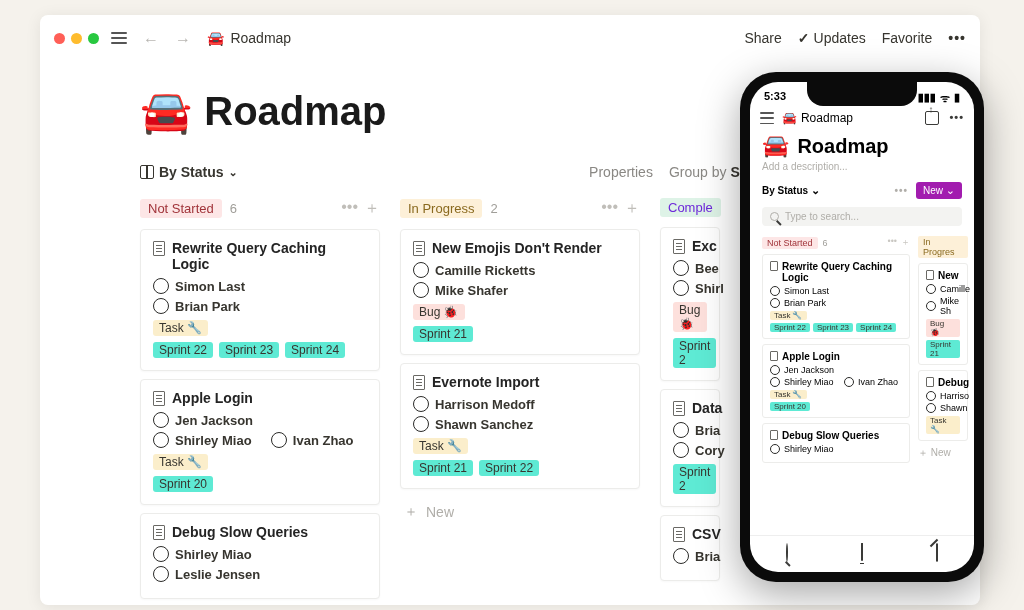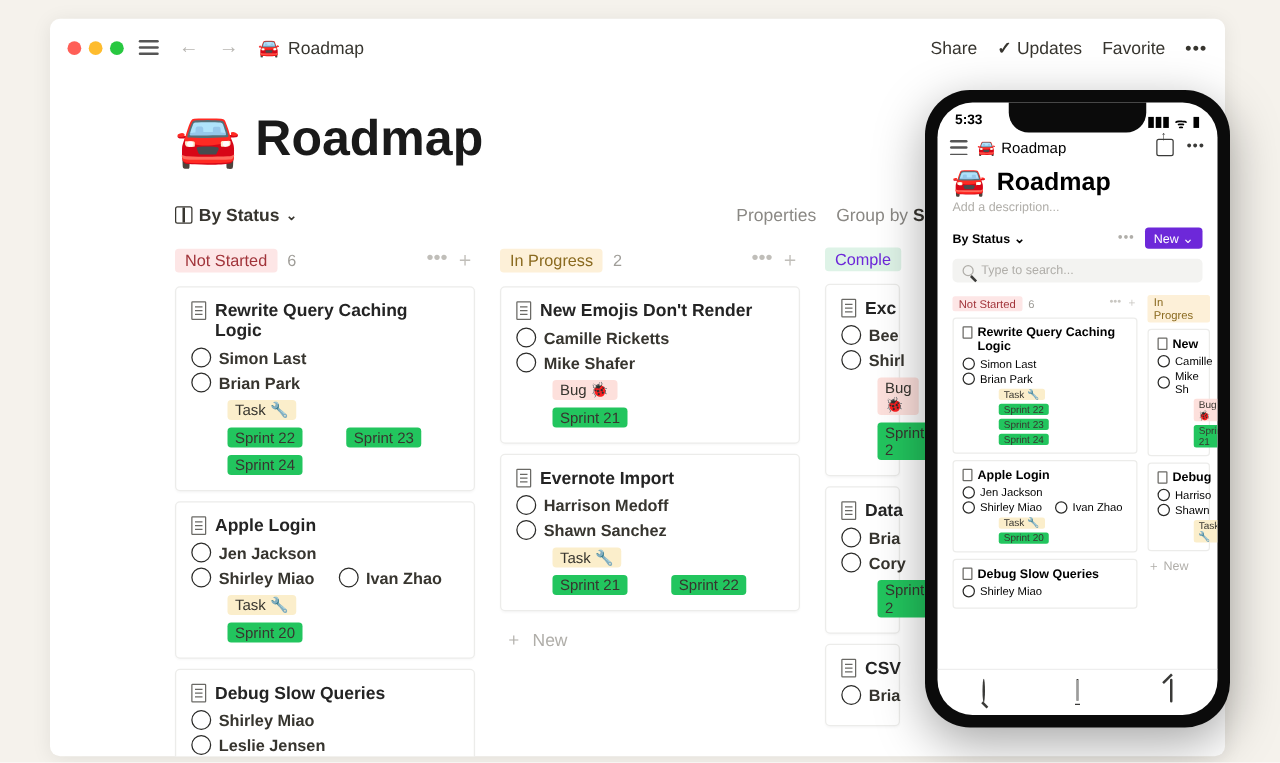--- a/index.html
+++ b/index.html
@@ -39,42 +39,42 @@
 .pill.cp{background:#def3e7;color:#6d28d9;}
 .count{color:#a09e99;font-size:13px;}
 .col-act{margin-left:auto;display:flex;gap:6px;color:#c0beb9;}
 .card{border:1px solid #ececea;border-radius:4px;padding:10px 12px 12px;margin-bottom:8px;background:#fff;box-shadow:0 1px 2px rgba(0,0,0,0.03);}
 .card-title{display:flex;align-items:flex-start;gap:7px;font-size:14px;font-weight:600;color:#242424;margin-bottom:6px;}
 .doc-icon{width:12px;height:15px;border:1.2px solid #6a6965;border-radius:1px;position:relative;flex:0 0 12px;margin-top:1px;}
 .doc-icon::before{content:"";position:absolute;left:2px;top:3px;right:2px;height:1px;background:#6a6965;box-shadow:0 3px 0 #6a6965,0 6px 0 #6a6965;}
 .person{display:flex;align-items:center;gap:6px;font-size:13px;color:#37352f;margin-bottom:4px;font-weight:bold;}
 .avatar{width:16px;height:16px;border-radius:50%;border:1.3px solid #2b2b29;background:#fff;display:inline-block;flex:0 0 16px;}
 .tags{display:flex;flex-wrap:wrap;gap:6px;margin-top:6px;}
-.tag{font-size:12px;padding:1px 6px;border-radius:3px;color:#37352f;margin-left:29px;}
+.tag{font-size:12px;padding:1px 6px;border-radius:3px;color:#37352f;}
 .tag.task{background:#fbeecb;}
 .tag.bug{background:#fde0dc;}
-.tag.sprint{background:#22c55e;}
+.tag.sprint{background:#5eead4;}
 .new-card{display:flex;align-items:center;gap:8px;color:#b0aea9;font-size:14px;padding:6px 4px;cursor:pointer;}
 
 .phone{position:absolute;right:40px;top:72px;width:244px;height:510px;background:#0b0b0b;border-radius:36px;padding:10px;box-shadow:0 12px 40px rgba(0,0,0,0.35);}
 .notch{position:absolute;top:10px;left:50%;transform:translateX(-50%);width:110px;height:24px;background:#0b0b0b;border-bottom-left-radius:16px;border-bottom-right-radius:16px;z-index:3;}
 .screen{background:#fff;width:100%;height:100%;border-radius:28px;overflow:hidden;position:relative;display:flex;flex-direction:column;}
 .status{display:flex;justify-content:space-between;padding:8px 14px 2px;font-size:11px;font-weight:600;}
 .status .right{display:flex;gap:4px;align-items:center;}
 .p-bar{display:flex;align-items:center;padding:4px 10px;gap:8px;}
 .p-bar .ham{width:14px;}.p-bar .ham span{height:1.5px;}
 .p-crumb{font-size:12px;font-weight:500;display:flex;align-items:center;gap:4px;}
 .p-right{margin-left:auto;display:flex;gap:10px;color:#3a3a38;}
 .p-title{display:flex;align-items:center;gap:8px;padding:4px 12px 0;}
 .p-title .emoji{font-size:22px;}
 .p-title h2{font-size:20px;font-weight:700;}
 .p-desc{font-size:10px;color:#b0aea9;padding:2px 12px 6px;}
 .p-view{display:flex;align-items:center;padding:4px 12px;font-size:10px;font-weight:600;gap:4px;}
 .p-view-r{margin-left:auto;display:flex;gap:8px;align-items:center;}
-.new-btn{background:#6d28d9;color:#fff;border-radius:3px;padding:2px 7px;font-size:10px;font-weight:500;}
+.new-btn{background:#a21caf;color:#fff;border-radius:3px;padding:2px 7px;font-size:10px;font-weight:500;}
 .mdots{color:#b0aea9;letter-spacing:1px;}
 .p-search{margin:4px 12px;background:#f3f3f1;border-radius:4px;padding:4px 8px;font-size:10px;color:#b0aea9;display:flex;align-items:center;gap:6px;}
 .p-board{display:flex;gap:8px;padding:6px 0 6px 12px;overflow:hidden;}
 .p-col{width:148px;flex:0 0 148px;}
 .p-col.sm{width:50px;flex:0 0 50px;}
 .p-col-head{display:flex;align-items:center;gap:5px;font-size:9px;margin-bottom:5px;}
 .p-pill{padding:1px 5px;border-radius:2px;font-size:9px;}
 .p-col-act{margin-left:auto;display:flex;gap:4px;color:#c9c7c2;font-size:9px;}
 .p-card{border:1px solid #ececea;border-radius:3px;padding:6px 7px;margin-bottom:5px;background:#fff;font-size:9px;}
 .p-card .t{font-weight:600;font-size:10px;margin-bottom:3px;display:flex;gap:4px;}

